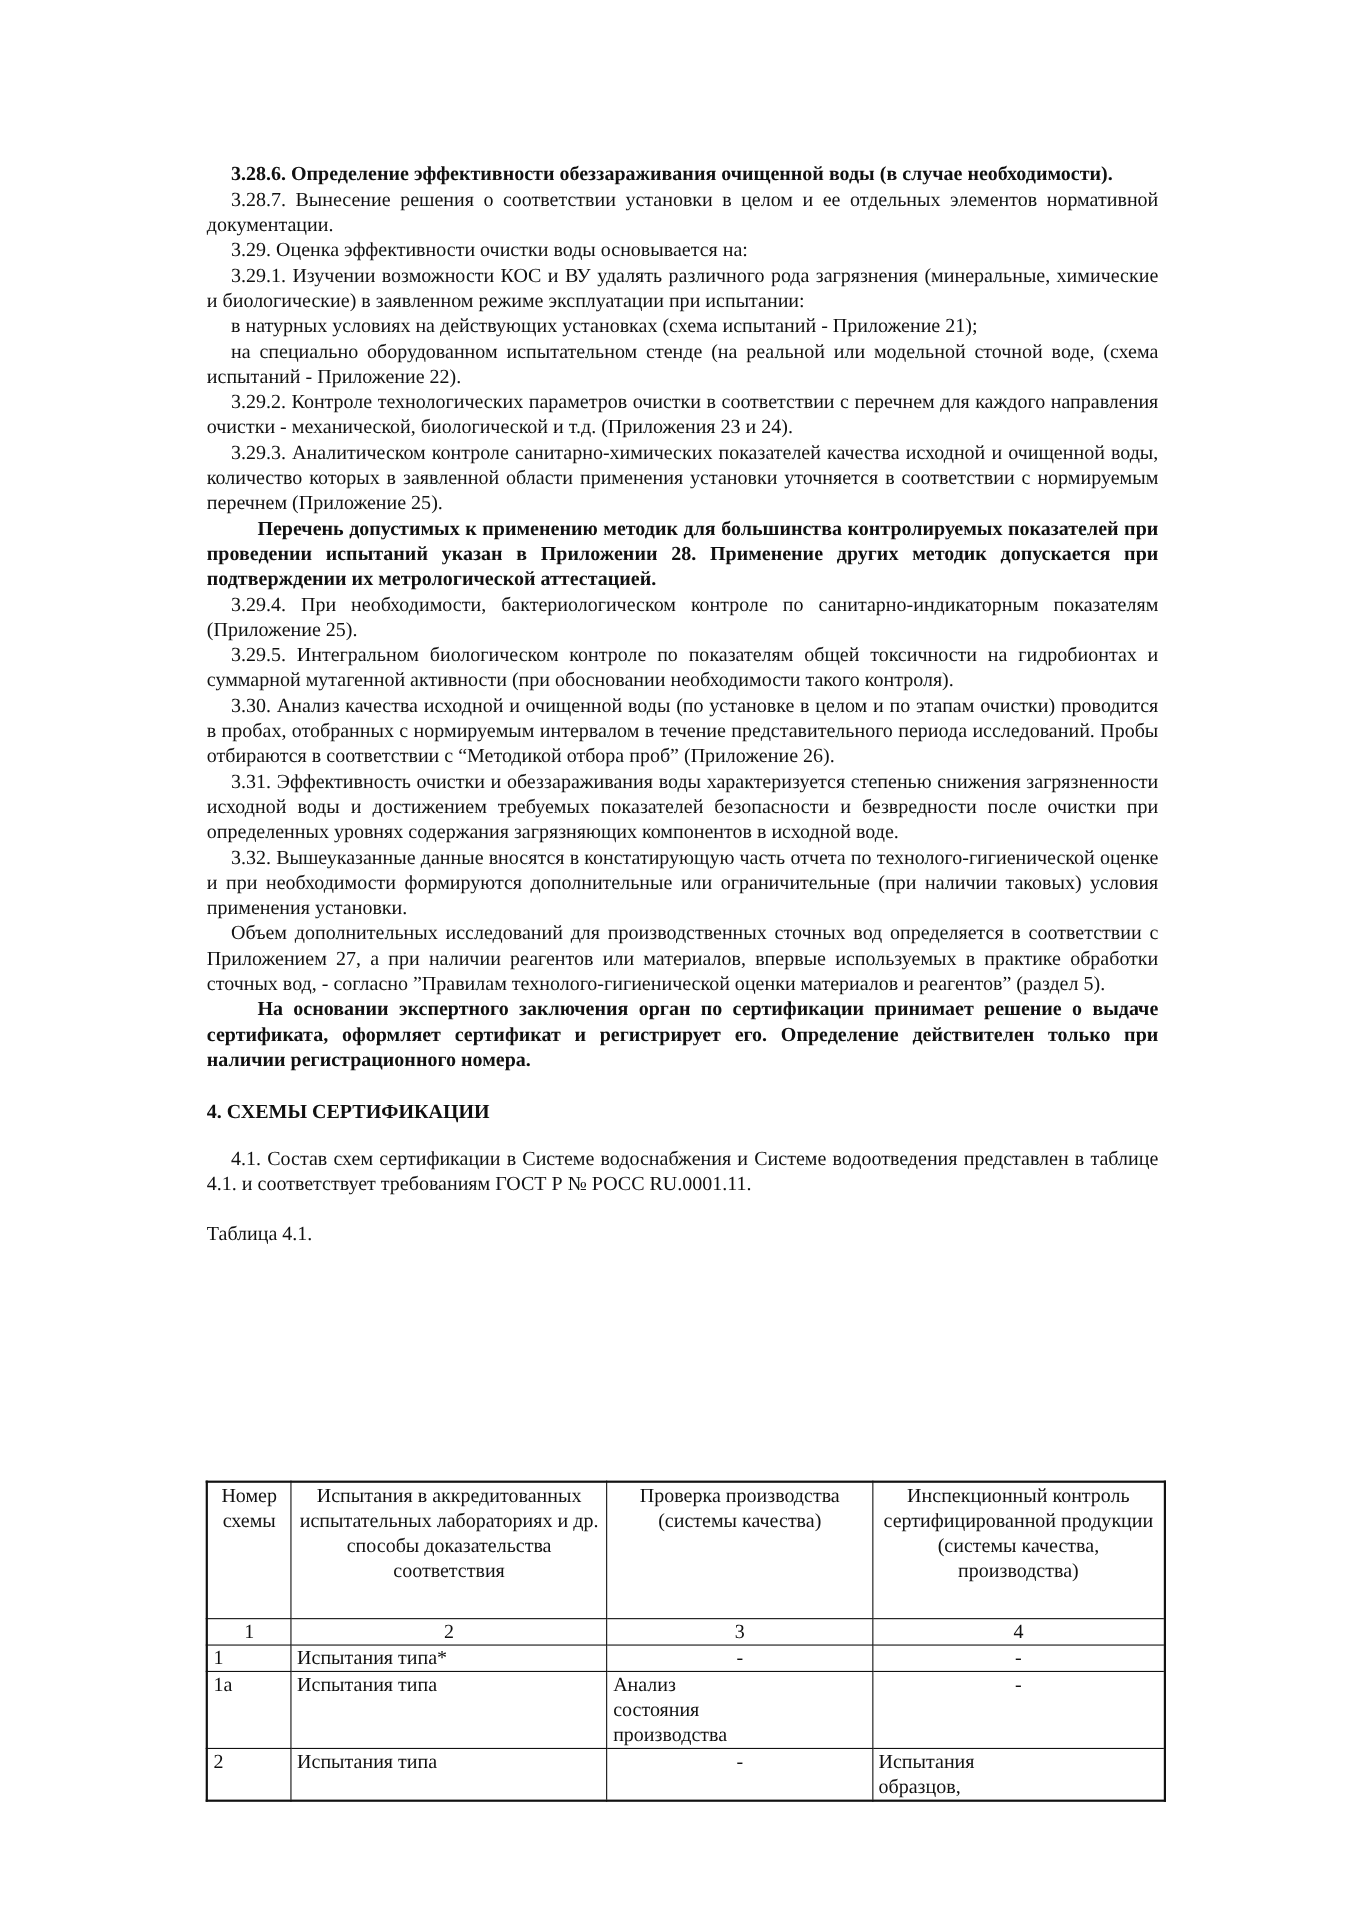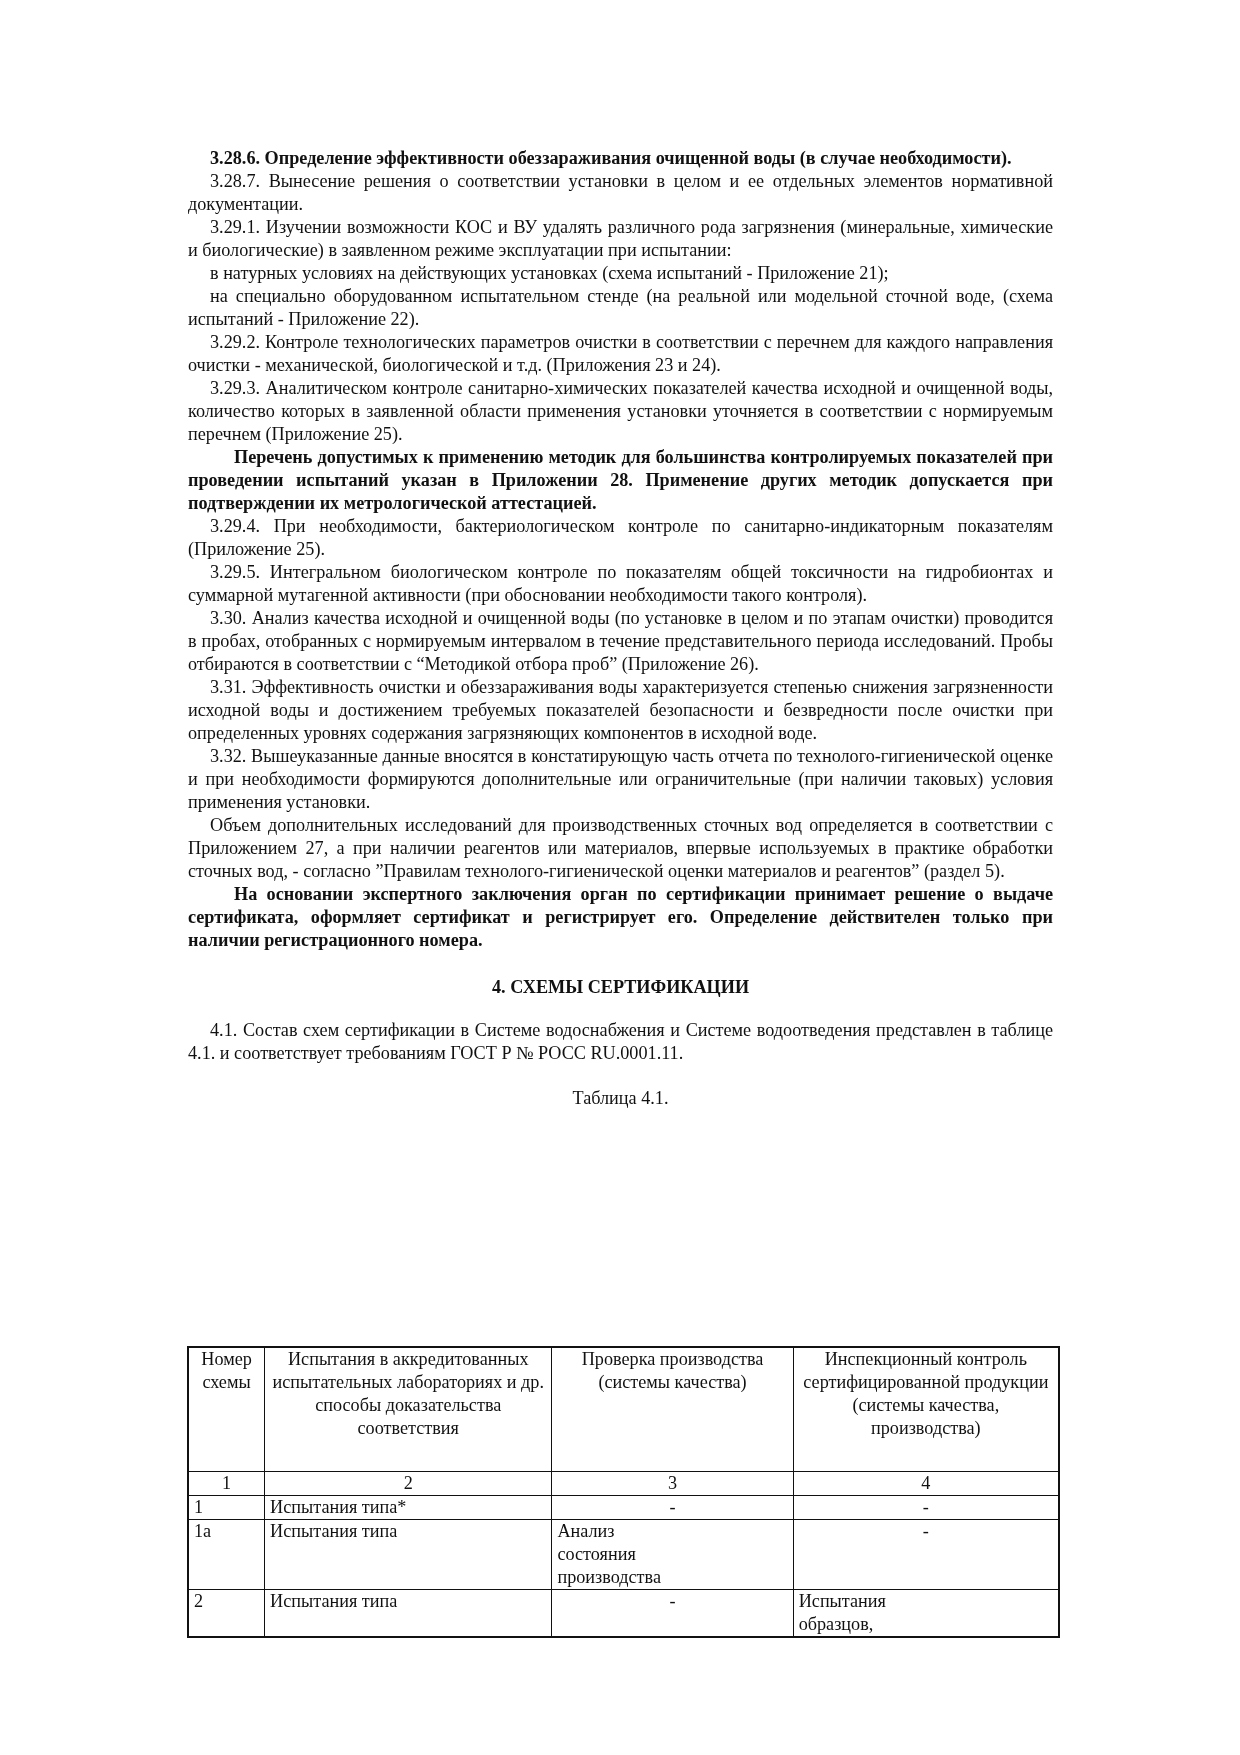--- a/index.html
+++ b/index.html
@@ -30,32 +30,32 @@
     }
     .p.indent-lg {
       text-indent: 46px;
       font-weight: bold;
     }
     .p.last-justify {
       text-align-last: justify;
     }
     .heading {
       margin: 24px 0 0 0;
-      text-align: center;
+      text-align: left;
       font-weight: bold;
       font-size: 18.2px;
       line-height: 23px;
       height: 23px;
     }
     .gap-after-heading {
       height: 20px;
     }
     .table-caption {
       margin: 22px 0 0 0;
-      text-align: center;
+      text-align: left;
       padding-right: 0;
     }
     table.cert {
       position: absolute;
       left: 187px;
       top: 1346px;
       width: 873px;
       border-collapse: collapse;
       font-size: 18.2px;
       line-height: 23px;
@@ -77,20 +77,21 @@
       justify-content: space-between;
       flex-direction: column;
     }
   </style>
 </head>
 <body>
 
 <div class="page">
   <p class="p last-justify" style="text-align-last:left;font-weight:bold;">3.28.6. Определение эффективности обеззараживания очищенной воды (в случае необходимости).</p>
   <p class="p">3.28.7. Вынесение решения о соответствии установки в целом и ее отдельных элементов нормативной документации.</p>
+  <p class="p">3.29. Оценка эффективности очистки воды основывается на:</p>
   <p class="p">3.29.1. Изучении возможности КОС и ВУ удалять различного рода загрязнения (минеральные, химические и биологические) в заявленном режиме эксплуатации при испытании:</p>
   <p class="p">в натурных условиях на действующих установках (схема испытаний - Приложение 21);</p>
   <p class="p">на специально оборудованном испытательном стенде (на реальной или модельной сточной воде, (схема испытаний - Приложение 22).</p>
   <p class="p">3.29.2. Контроле технологических параметров очистки в соответствии с перечнем для каждого направления очистки - механической, биологической и т.д. (Приложения 23 и 24).</p>
   <p class="p">3.29.3. Аналитическом контроле санитарно-химических показателей качества исходной и очищенной воды, количество которых в заявленной области применения установки уточняется в соответствии с нормируемым перечнем (Приложение 25).</p>
   <p class="p indent-lg">Перечень допустимых к применению методик для большинства контролируемых показателей при проведении испытаний указан в Приложении 28. Применение других методик допускается при подтверждении их метрологической аттестацией.</p>
   <p class="p">3.29.4. При необходимости, бактериологическом контроле по санитарно-индикаторным показателям  (Приложение 25).</p>
   <p class="p">3.29.5. Интегральном биологическом контроле по показателям общей токсичности на гидробионтах и суммарной мутагенной активности (при обосновании необходимости такого контроля).</p>
   <p class="p">3.30. Анализ качества исходной и очищенной воды (по установке в целом и по этапам очистки) проводится в пробах, отобранных с нормируемым интервалом в течение представительного периода исследований. Пробы отбираются в соответствии с “Методикой отбора проб” (Приложение 26).</p>
   <p class="p">3.31. Эффективность очистки  и обеззараживания воды характеризуется степенью снижения загрязненности исходной воды и достижением требуемых показателей безопасности и безвредности после очистки при определенных уровнях содержания загрязняющих компонентов в исходной воде.</p>

